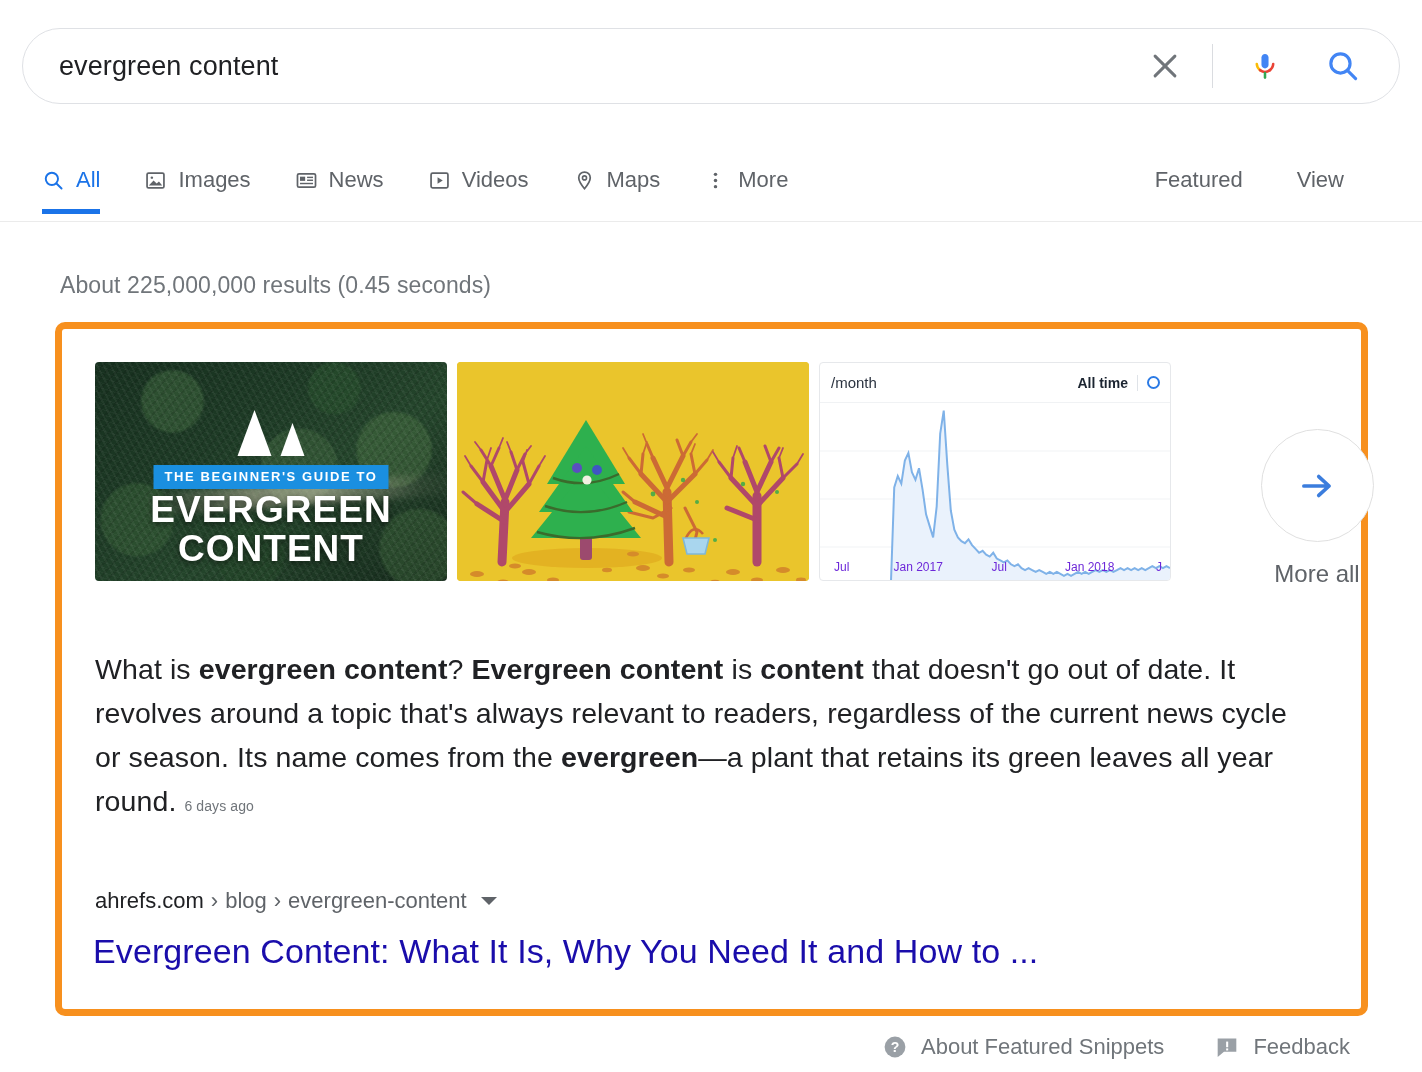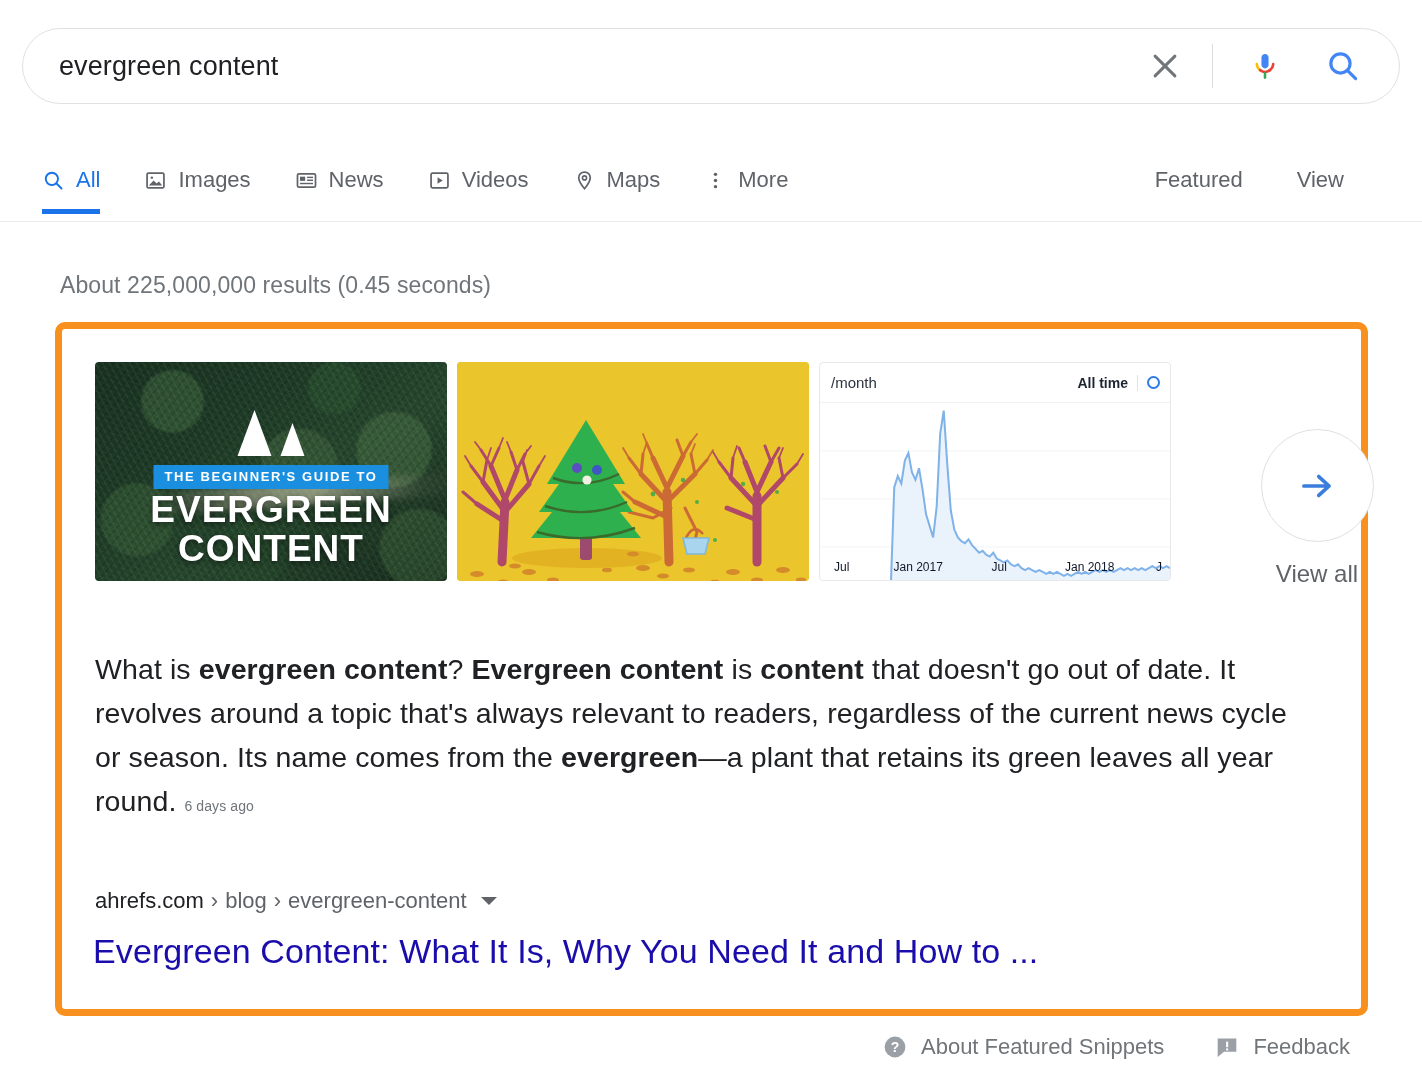--- a/index.html
+++ b/index.html
@@ -129,21 +129,21 @@
     padding: 0 10px 0 11px; border-bottom:1px solid #f0f2f4;
   }
   .t3-month { font-size:15px; color:#2b3340; }
   .t3-right { display:flex; align-items:center; gap:9px; }
   .t3-alltime { font-size:14px; font-weight:700; color:#1b2430; }
   .t3-sep { width:1px; height:16px; background:#dfe3e8; }
   .t3-circ { width:13px; height:13px; border:2.5px solid #2c7be5; border-radius:50%; }
   .t3-plot { position:absolute; left:0; right:0; top:40px; bottom:26px; }
   .t3-axis {
     position:absolute; left:0; right:0; bottom:0; height:26px;
-    display:flex; align-items:center; font-size:12px; color:#0f172a;
+    display:flex; align-items:center; font-size:12px; color:#6d28d9;
   }
   .t3-axis span { position:absolute; }
 
   
   .snip-text {
     position:absolute; left:33px; top:318px; width:1195px;
     font-size: 28.5px; line-height: 44px; color: #202124; letter-spacing: .1px;
   }
   .snip-text b { font-weight: 700; }
   .snip-date { color:#70757a; font-size:14px; }
@@ -410,21 +410,21 @@
         </div>
       </div>
     </div>
 
     <div class="viewall">
       <div class="viewall-circ">
         <svg width="42" height="42" viewBox="0 0 24 24">
             <path d="M4.5 12 H18.6 M13 6.6 L18.9 12 L13 17.4" stroke="#3b7ddd" stroke-width="2.1" fill="none" stroke-linecap="round" stroke-linejoin="round"></path>
           </svg>
       </div>
-      <div class="viewall-lbl">View all</div>
+      <div class="viewall-lbl">More all</div>
     </div>
 
     <div class="snip-text">
       <span id="para-slot"><span>What is </span><b>evergreen content</b><span>? </span><b>Evergreen content</b><span> is </span><b>content</b><span> that doesn't go out of date. It revolves around a topic that's always relevant to readers, regardless of the current news cycle or season. Its name comes from the </span><b>evergreen</b><span>—a plant that retains its green leaves all year round. </span></span><span class="snip-date">6 days ago</span>
     </div>
 
     <div class="crumb">
       <span class="dom">ahrefs.com</span>
       <span class="sep">›</span>
       <span>blog</span>

